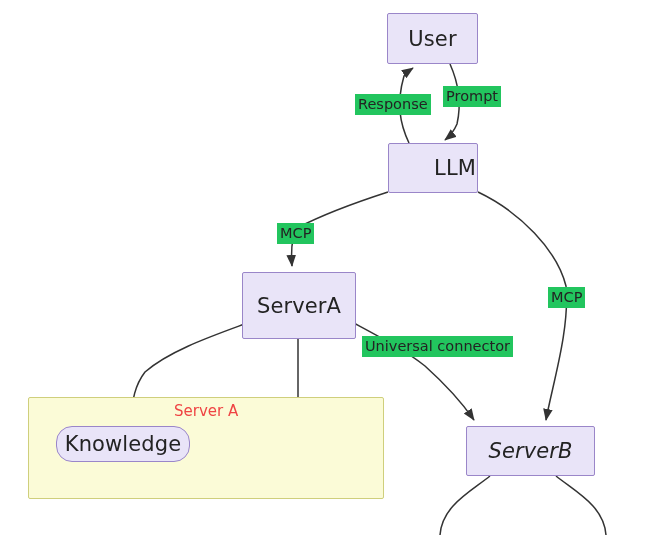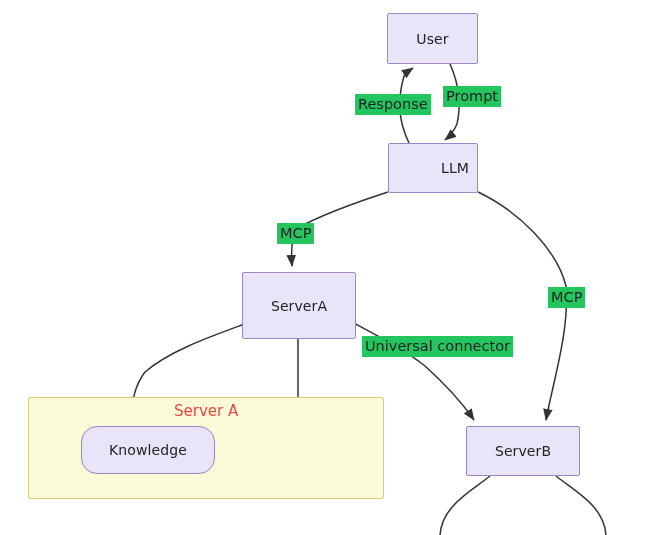--- a/index.html
+++ b/index.html
@@ -25,21 +25,21 @@
   .node-box {
     position: absolute;
     box-sizing: border-box;
     background: #e9e4f8;
     border: 1.4px solid #9a86c9;
     border-radius: 2px;
     display: flex;
     align-items: center;
     justify-content: center;
     color: #232323;
-    font-size: 14px;
+    font-size: 21px;
     letter-spacing: 0.1px;
     z-index: 3;
   }
   .cluster-box {
     position: absolute;
     box-sizing: border-box;
     background: #fbfbd7;
     border: 1.4px solid #cfcf7c;
     border-radius: 2px;
     z-index: 1;
@@ -100,25 +100,25 @@
   </div>
 
   <div class="node-box" style="left:388px; top:143px; width:90px; height:50px;padding-left:44px;">
     <span>LLM</span>
   </div>
 
   <div class="node-box" style="left:242px; top:272px; width:114px; height:67px;">
     <span>ServerA</span>
   </div>
 
-  <div class="node-box" style="left:466px; top:426px; width:114px; height:50px;">
+  <div class="node-box" style="left:466px; top:426px; width:129px; height:50px;font-style:italic;">
     <span>ServerB</span>
   </div>
 
-  <div class="node-box" style="left:81px; top:426px; width:134px; height:48px;border-radius:16px;">
+  <div class="node-box" style="left:56px; top:426px; width:134px; height:36px;border-radius:16px;">
     <span>Knowledge</span>
   </div>
 
 
   <div class="edge-label" style="left:355px; top:94px;">Response</div>
 
   <div class="edge-label" style="left:443px; top:86px;">Prompt</div>
 
   <div class="edge-label" style="left:277px; top:223px;">MCP</div>
 

